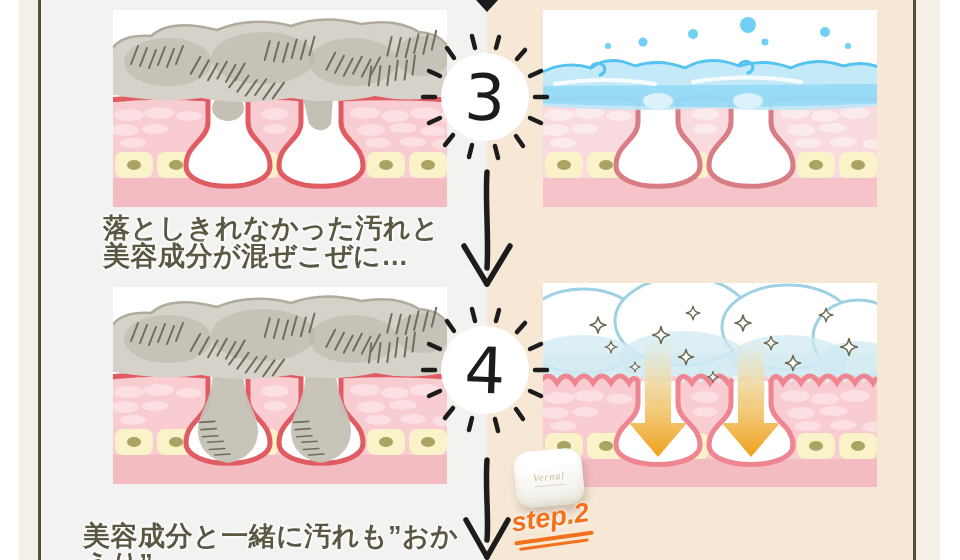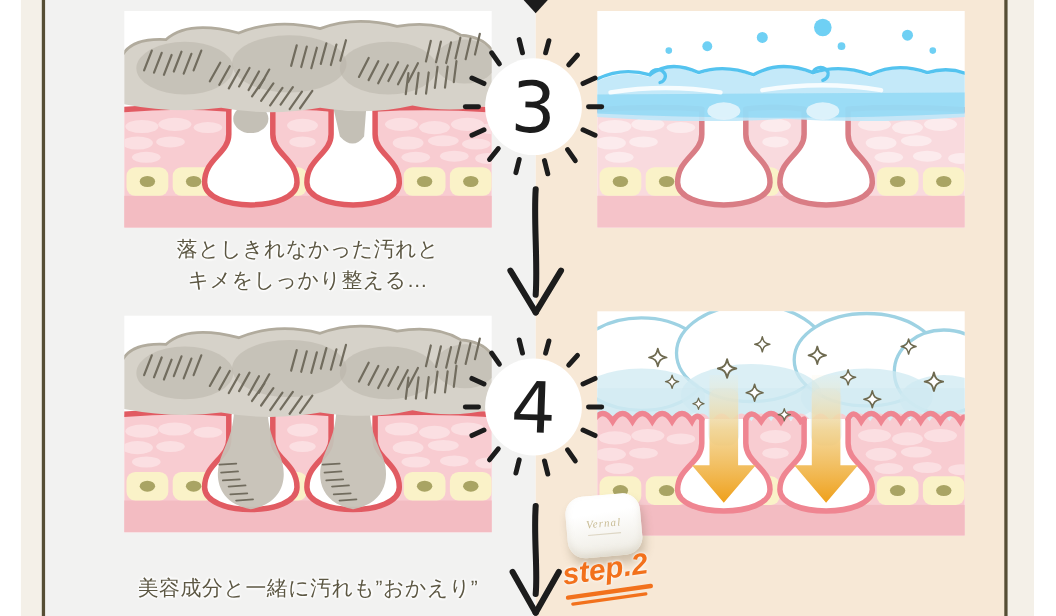--- a/index.html
+++ b/index.html
@@ -14,22 +14,22 @@
   .line-l{position:absolute;left:38px;top:0;width:3px;height:560px;background:var(--frame_line);}
   .line-r{position:absolute;left:913px;top:0;width:3px;height:560px;background:var(--frame_line);}
   
   .panel{position:absolute;background:#fff;}
   .panel svg{display:block;width:100%;height:100%;}
   .p-tl{left:113px;top:10px;width:334px;height:197px;}
   .p-tr{left:543px;top:10px;width:334px;height:197px;}
   .p-bl{left:113px;top:287px;width:334px;height:197px;}
   .p-br{left:543px;top:283px;width:334px;height:204px;}
   
-  .caption{position:absolute;text-align:center;font-weight:normal;color:var(--text_dark);
-           font-size:19px;line-height:28px;letter-spacing:.5px;
+  .caption{position:absolute;font-weight:bold;color:var(--text_dark);
+           font-size:27px;line-height:28px;letter-spacing:.5px;
            text-shadow:0 0 3px #fff,0 0 5px #fff,1px 1px 2px #fff,-1px -1px 2px #fff,1px -1px 2px #fff,-1px 1px 2px #fff;}
   .cap-tl{left:103px;top:214px;width:354px;}
   .cap-tr{left:543px;top:218px;width:334px;}
   .cap-bl{left:83px;top:503px;width:394px;margin-top:19px;}
   .cap-br{left:567px;top:496px;width:300px;line-height:26px;}
   
   .badge{position:absolute;left:420px;width:130px;height:134px;}
   .badge-3{top:30px;} .badge-4{top:303px;}
   .badge text{font-family:"DejaVu Sans",sans-serif;font-size:64px;fill:var(--ink);}
   .flow-arrows{position:absolute;left:440px;top:0;width:94px;height:560px;}
@@ -382,21 +382,21 @@
         <use class="sparkuse" href="#spk" transform="translate(250,80) scale(0.95)"></use>
         <use class="sparkuse" href="#spk" transform="translate(283,32) scale(0.85)"></use>
         <use class="sparkuse" href="#spk" transform="translate(306,64) scale(1.05)"></use>
         <use class="sparkuse" href="#spk" transform="translate(92,84) scale(0.65)"></use>
       </g>
     </svg>
   </div>
 
   <div class="caption cap-tl">
     <div>落としきれなかった汚れと</div>
-    <div>キメをしっかり整える…</div>
+    <div>美容成分が混ぜこぜに…</div>
   </div>
   <div class="caption cap-bl">
     <div>美容成分と一緒に汚れも”おかえり”</div>
   </div>
 
   <svg class="badge badge-3" viewBox="0 0 130 134">
     <g>
       <line class="ray" x1="115" y1="67" x2="127" y2="67"></line>
         <line class="ray" x1="110" y1="88" x2="121" y2="93"></line>
       <line class="ray" x1="96" y1="106" x2="103" y2="116"></line>

